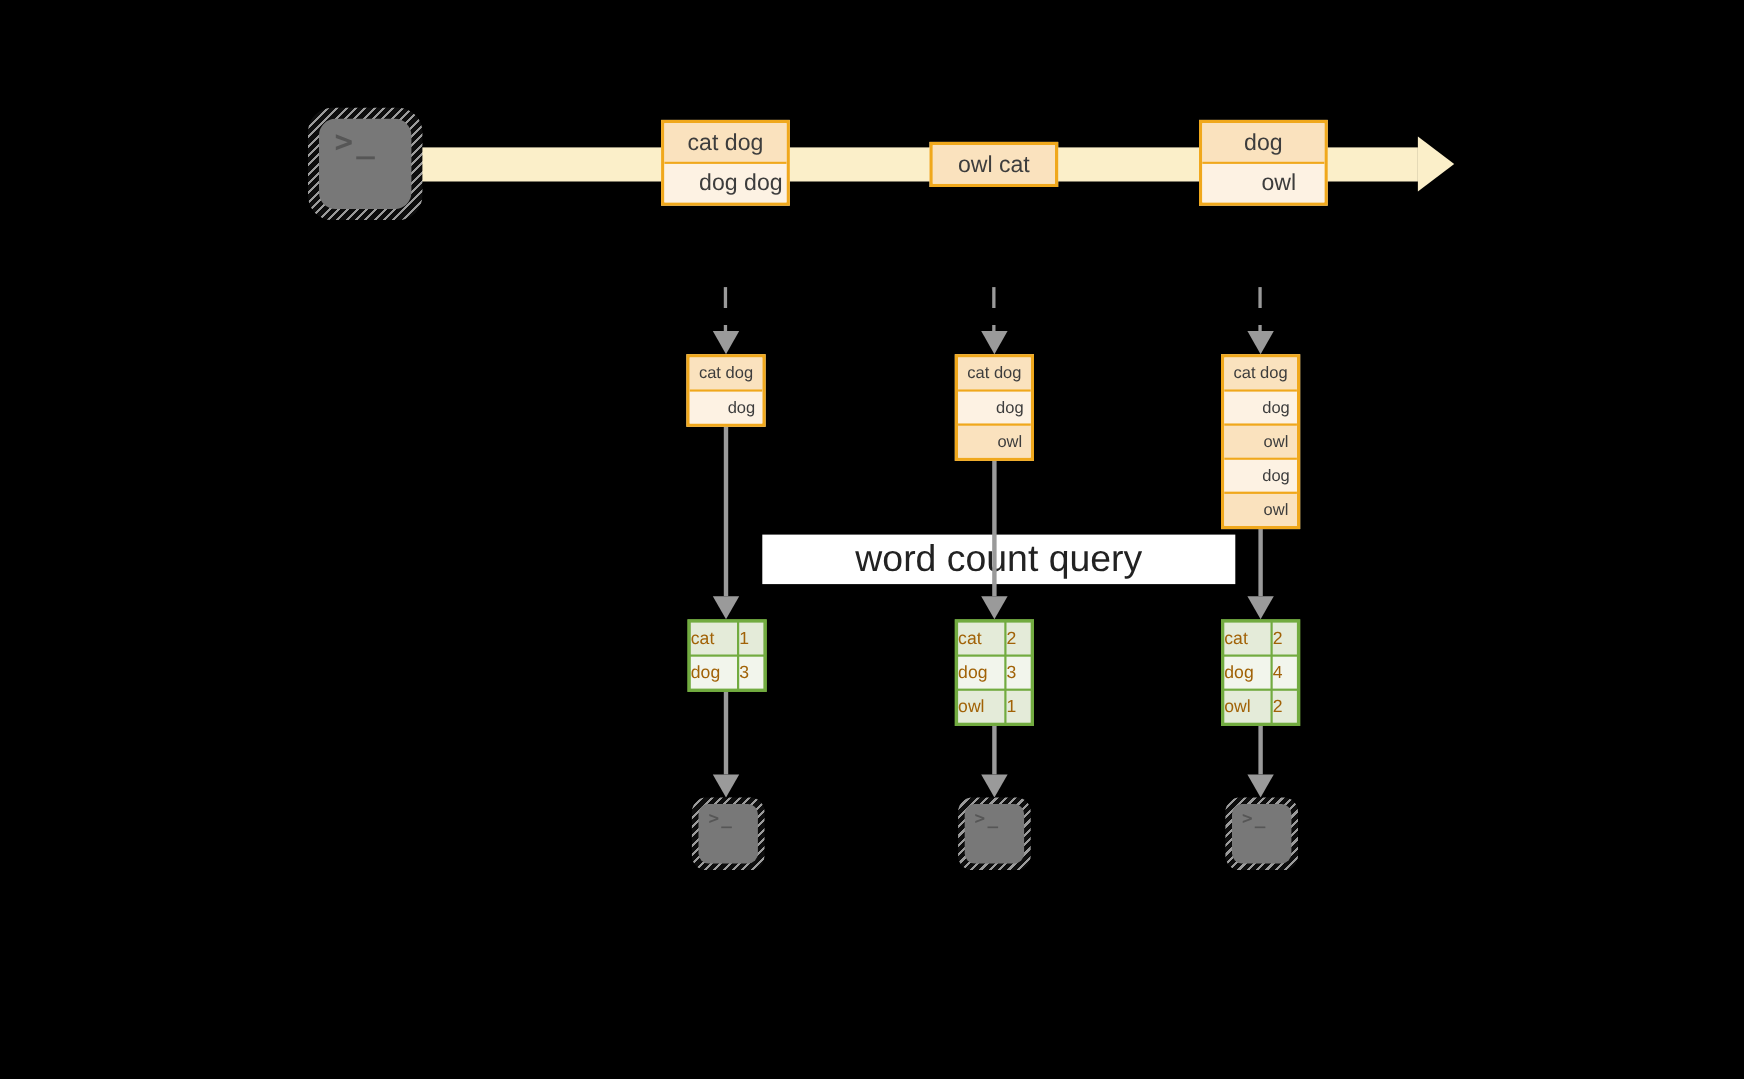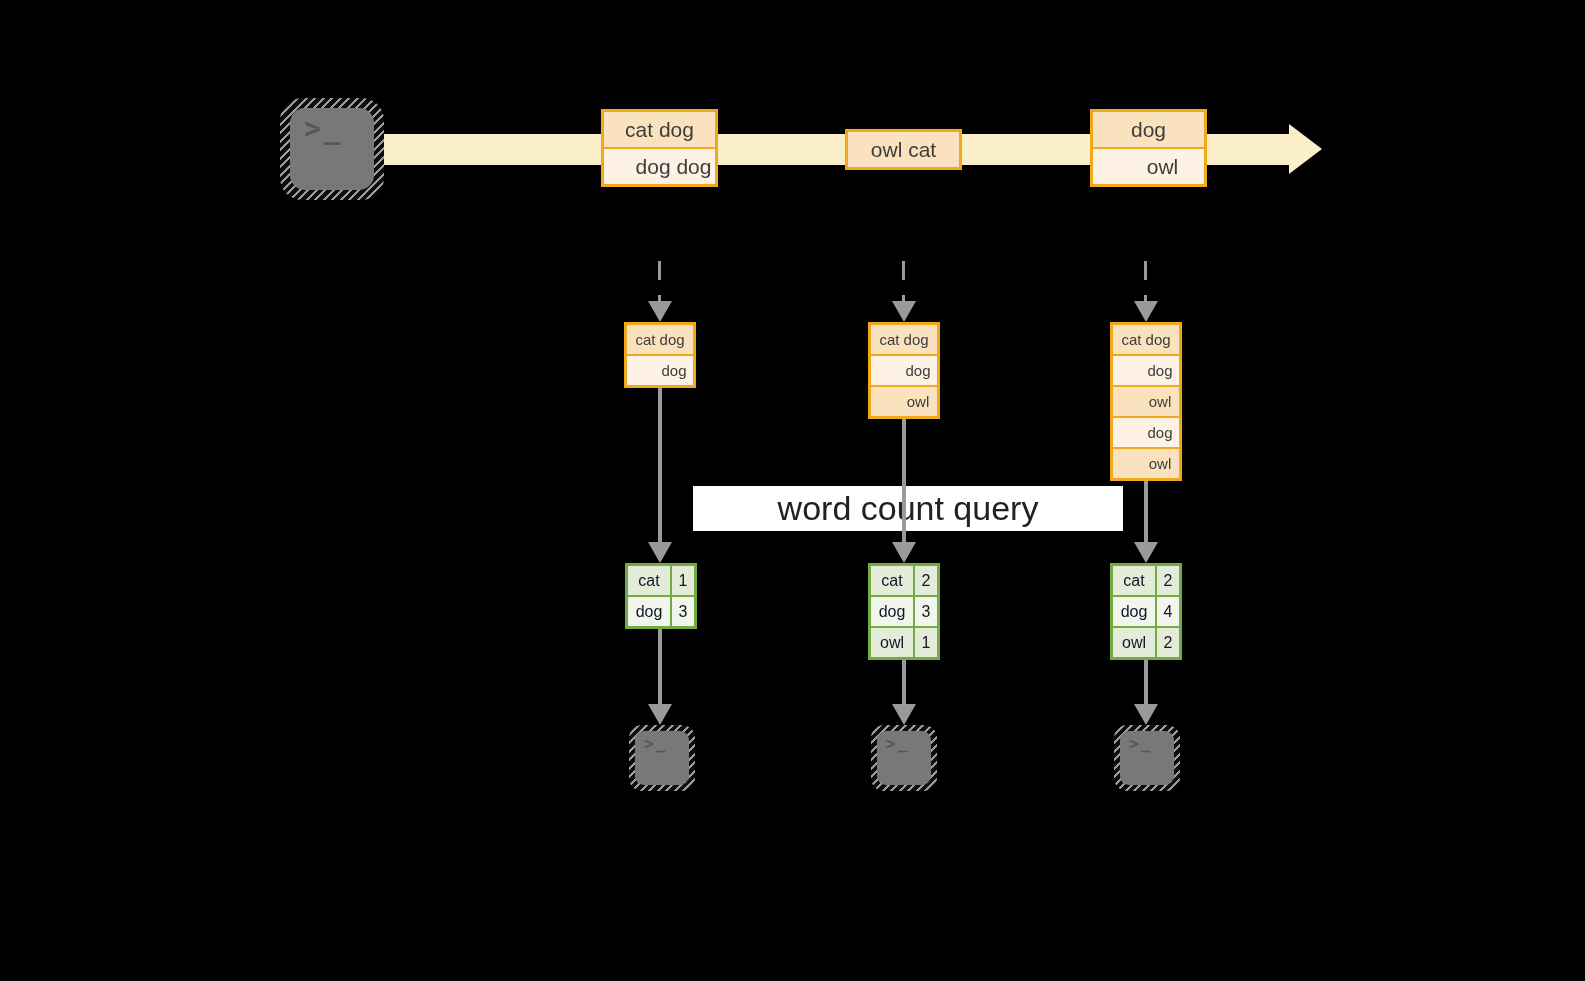--- a/index.html
+++ b/index.html
@@ -64,21 +64,21 @@
   
   .gtable{
     box-sizing:border-box;
     border:3px solid #72AB40;
     background:#72AB40;
     z-index:3;
   }
   .gtable .grow{display:flex;height:29px;}
   .gtable .grow + .grow{margin-top:2px;}
   .gtable .gcell{
-    line-height:29px;font-size:16px;color:#0f172a;text-align:center;
+    line-height:29px;font-size:16px;color:#a16207;
   }
   .gtable .gword{width:42px;}
   .gtable .gnum{width:22px;margin-left:2px;}
   .gtable .grow:nth-child(odd) .gcell{background:#E4EBD9;}
   .gtable .grow:nth-child(even) .gcell{background:#F2F5EC;}
 
   
   .gshaft{width:4px;background:#9A9A9A;z-index:2;}
   .gdash{
     width:3px;z-index:2;

